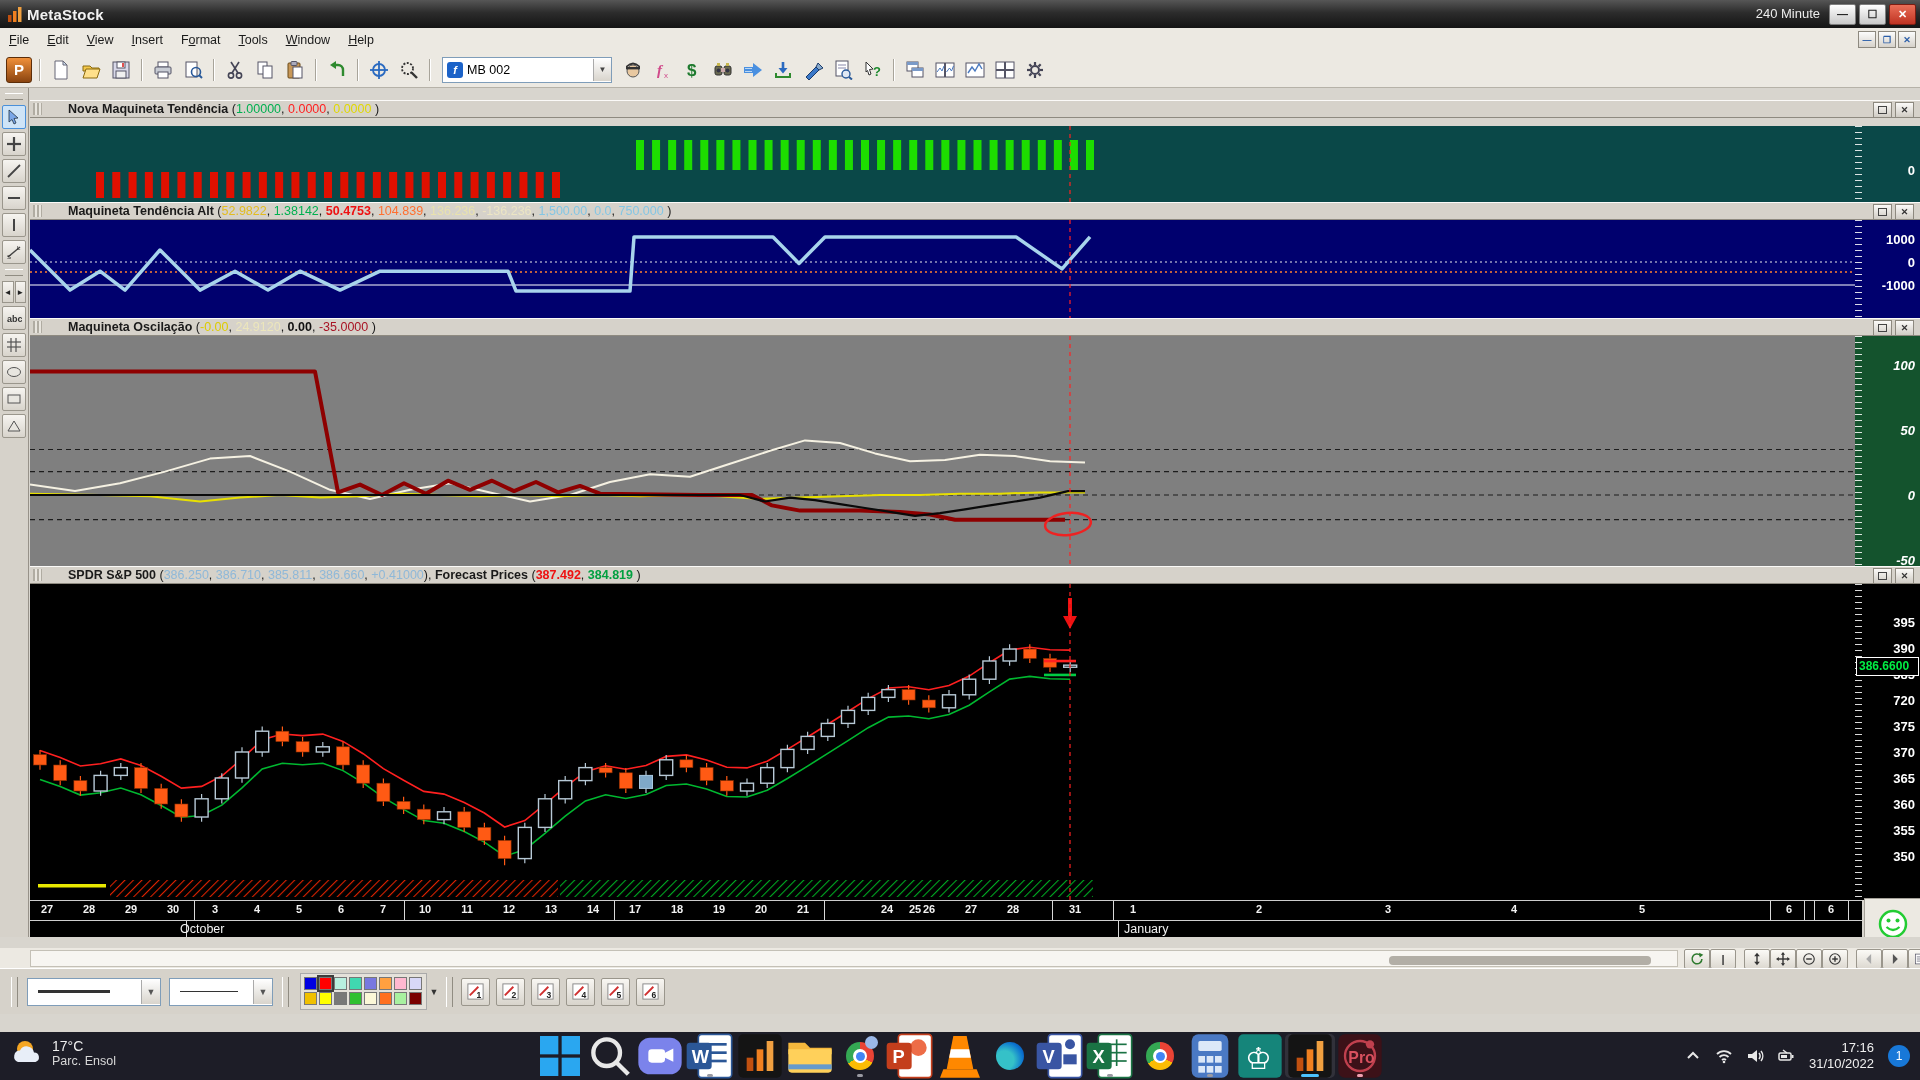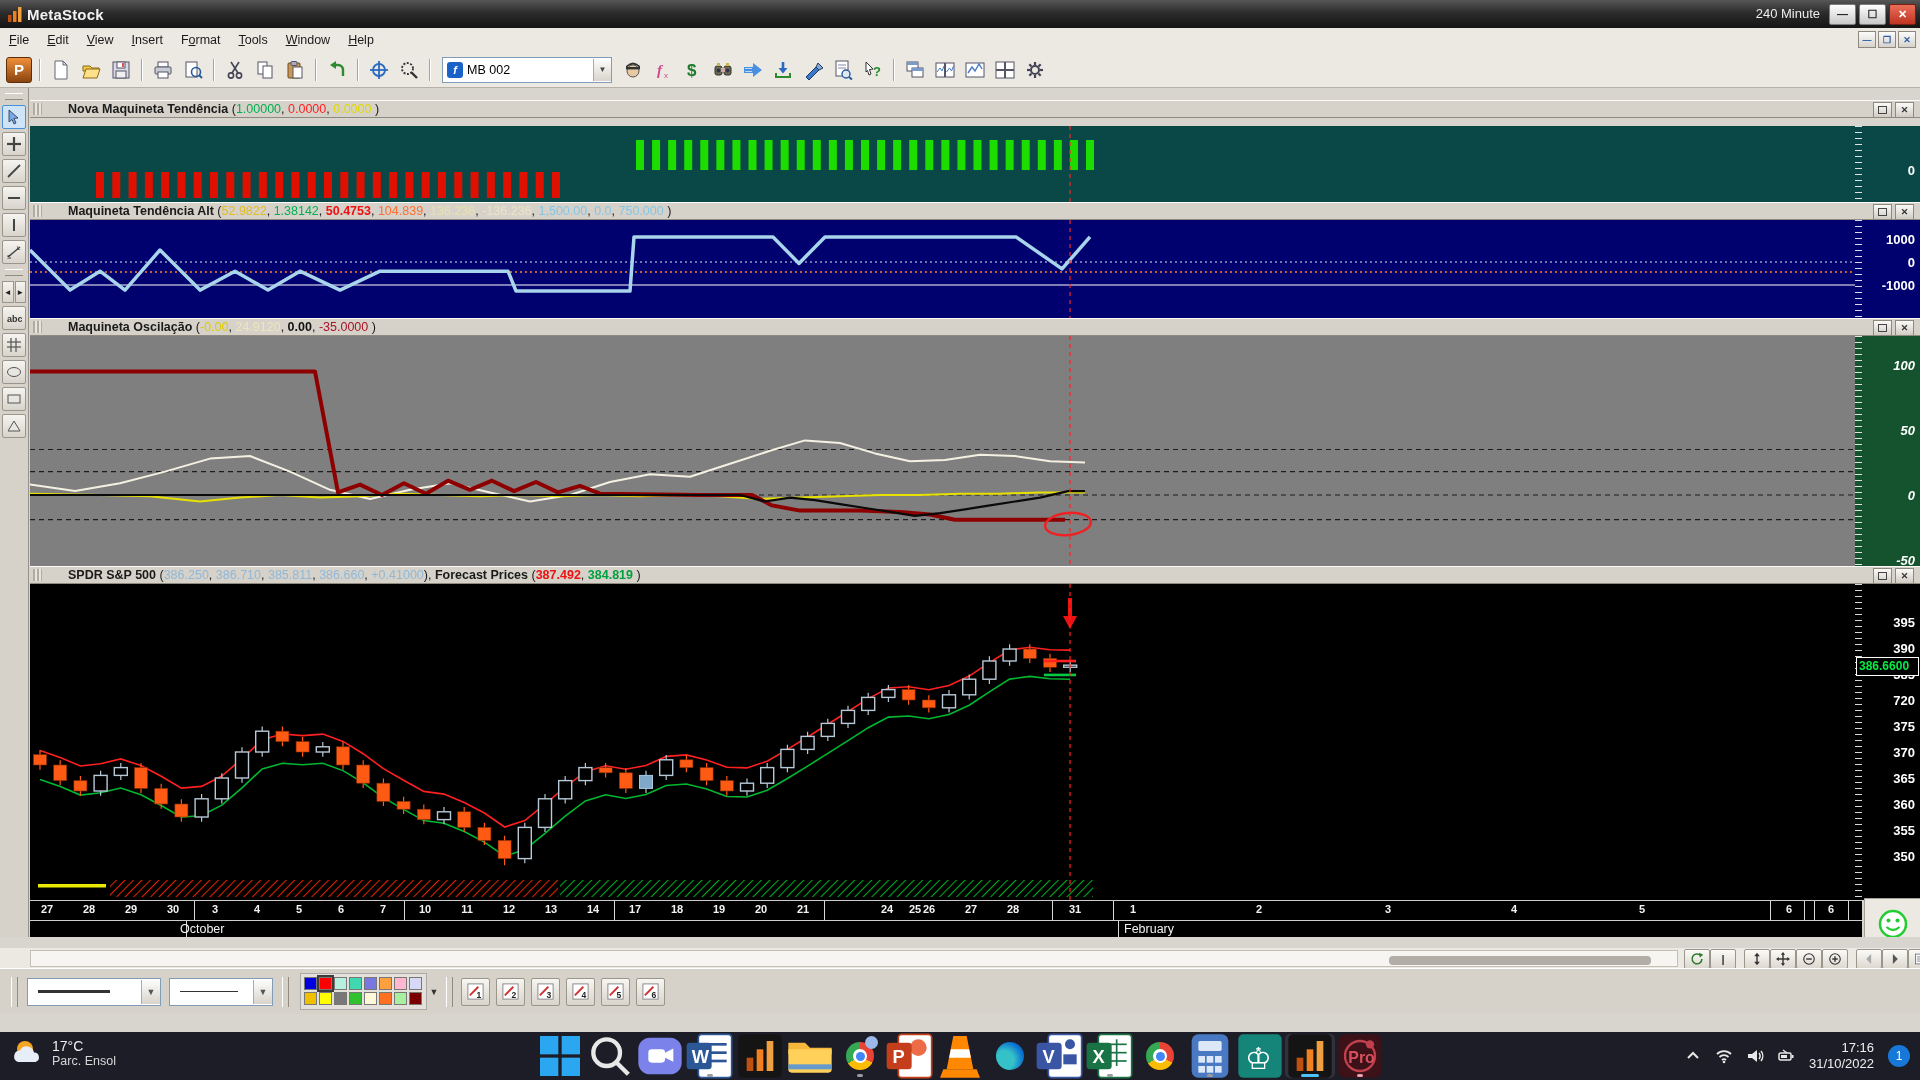--- a/index.html
+++ b/index.html
@@ -720,21 +720,21 @@
       <span class="daysep" style="left: 1083px;"></span>
       <span class="daysep" style="left: 1740px;"></span>
       <span class="daysep" style="left: 1774px;"></span>
       <span class="daysep" style="left: 1784px;"></span>
       <span class="daysep" style="left: 1818px;"></span>
     </div>
   <div class="monrow">
       <span class="monsep" style="left: 156px;"></span>
       <span class="monlab" style="left: 150px;">October</span>
       <span class="monsep" style="left: 1088px;"></span>
-      <span class="monlab" style="left: 1094px;">February</span>
+      <span class="monlab" style="left: 1094px;">January</span>
     </div>
 </div>
 <div id="smileybox">
   <svg width="34" height="34" viewBox="0 0 34 34">
     <circle cx="17" cy="17" r="13" fill="#fff" stroke="#22cc33" stroke-width="2.5"></circle>
     <circle cx="12.5" cy="13.5" r="2" fill="#22cc33"></circle>
       <circle cx="21.5" cy="13.5" r="2" fill="#22cc33"></circle>
     <path d="M10.5 20 Q17 26 23.5 20" fill="none" stroke="#22cc33" stroke-width="2.2"></path>
   </svg>
 </div>

